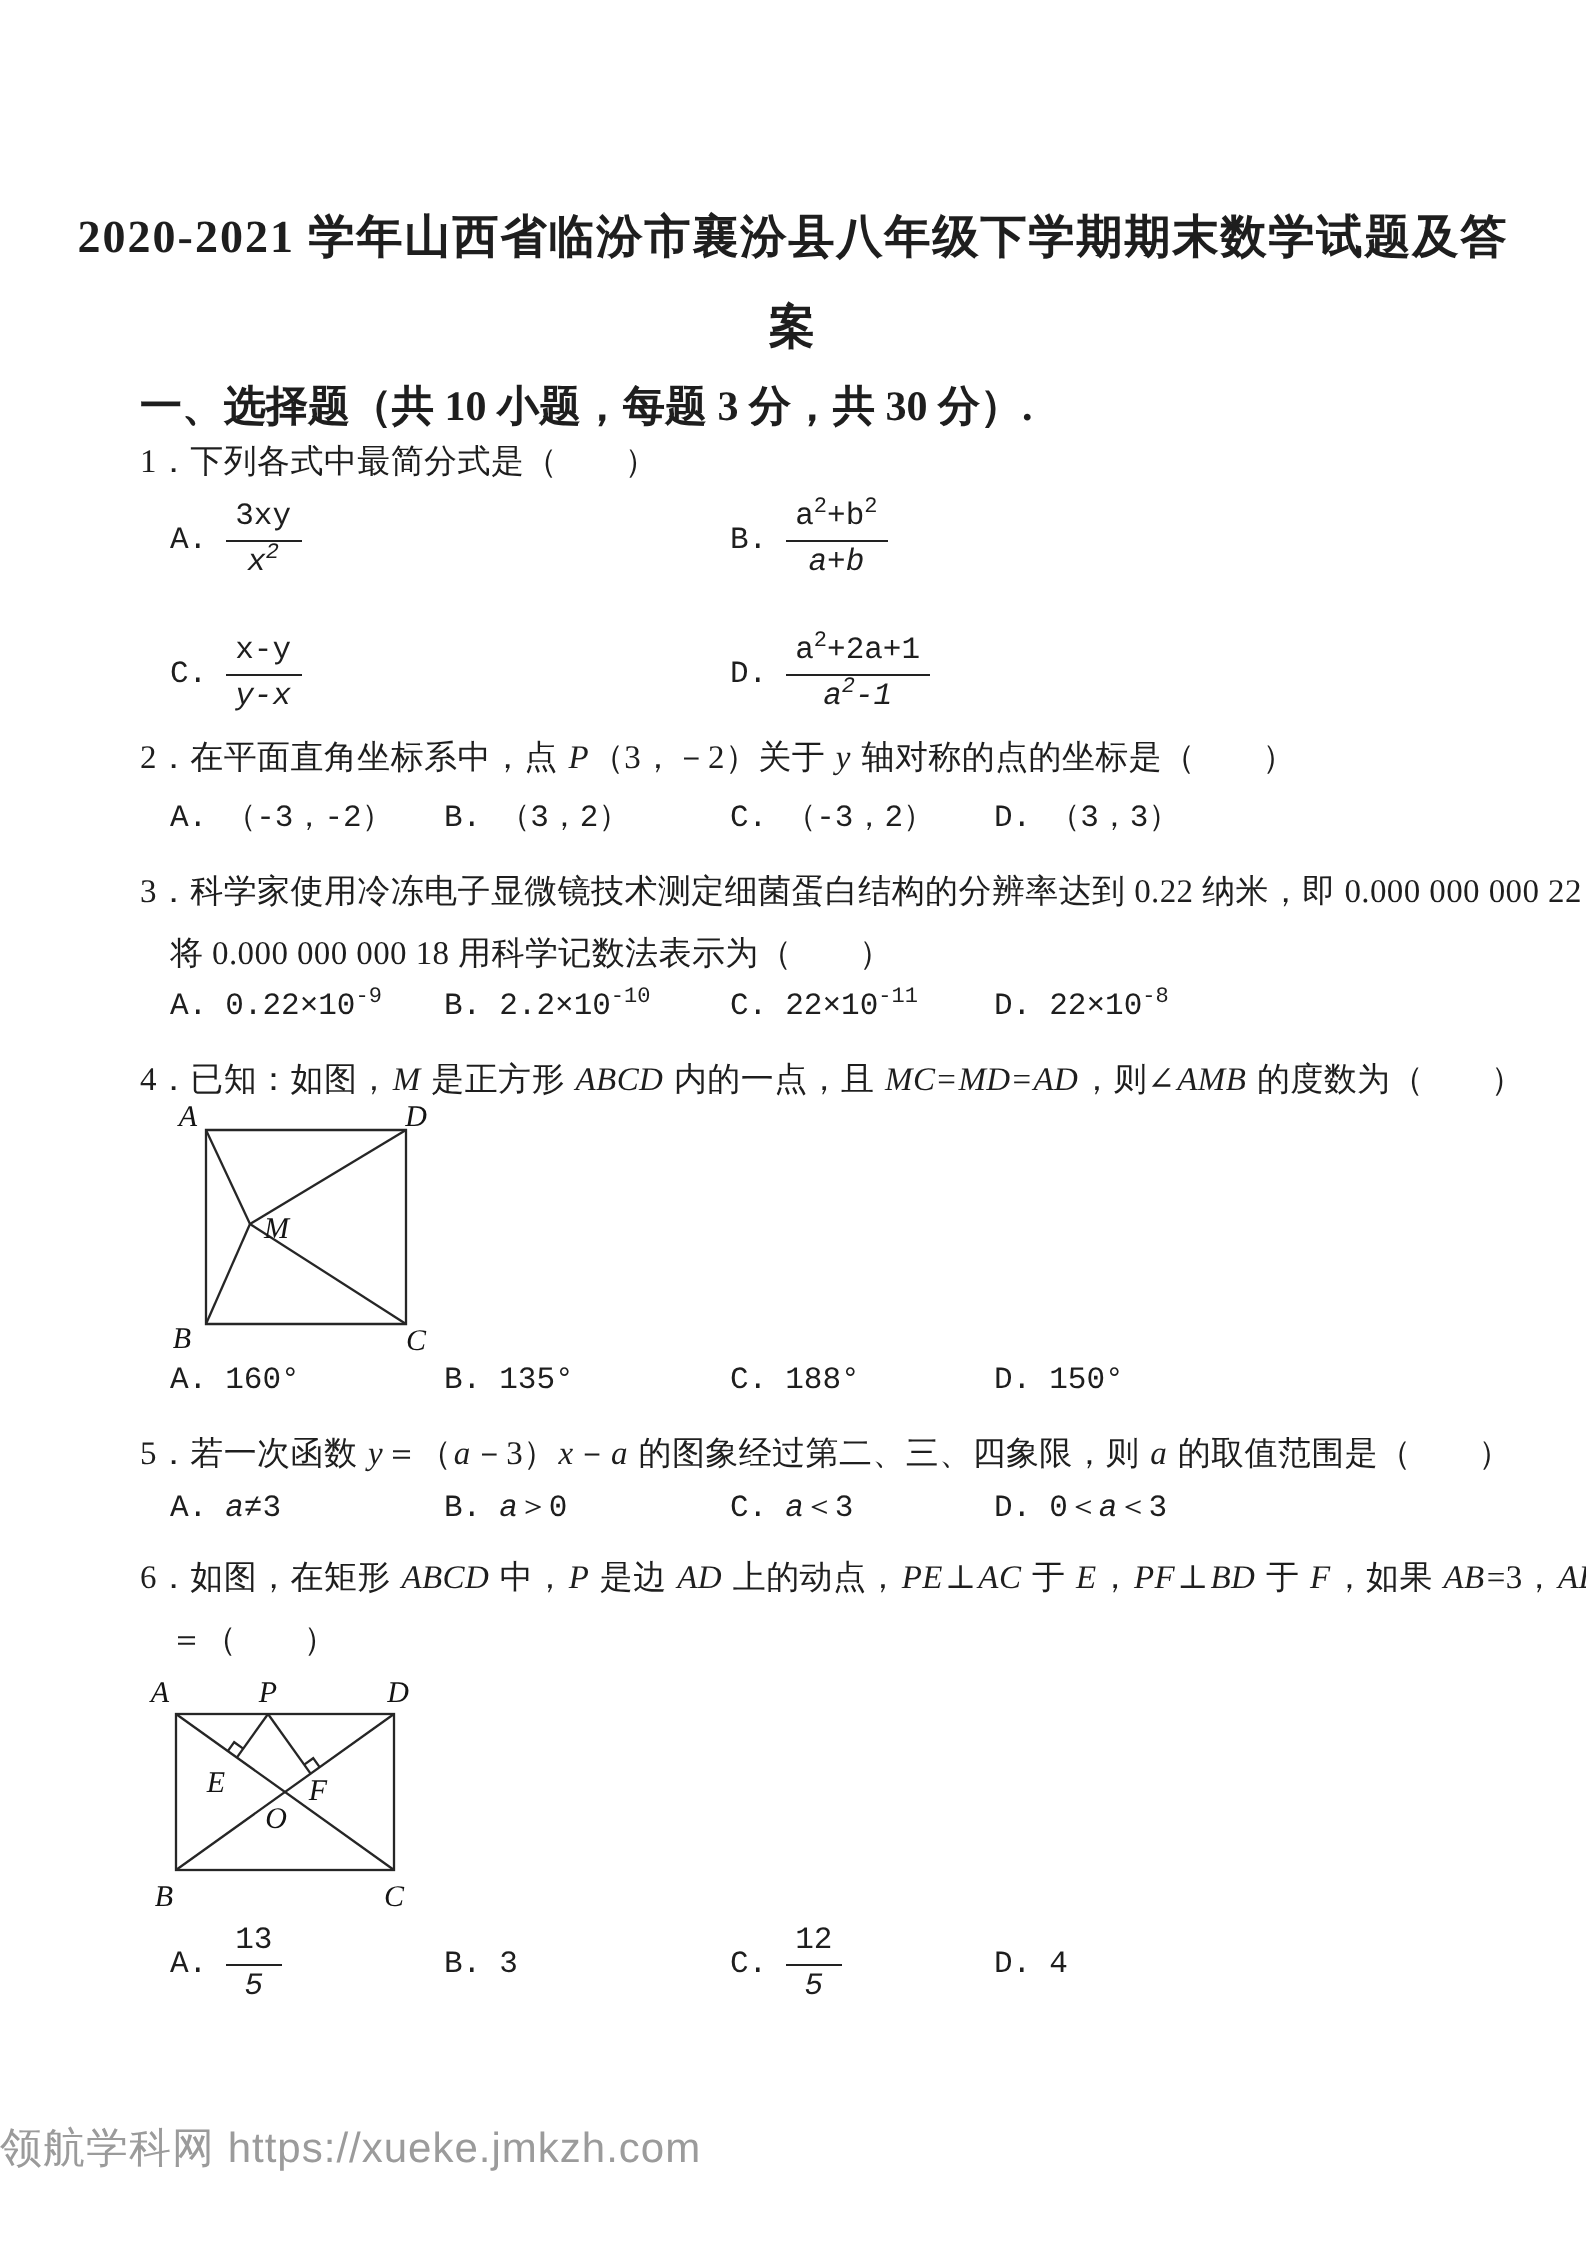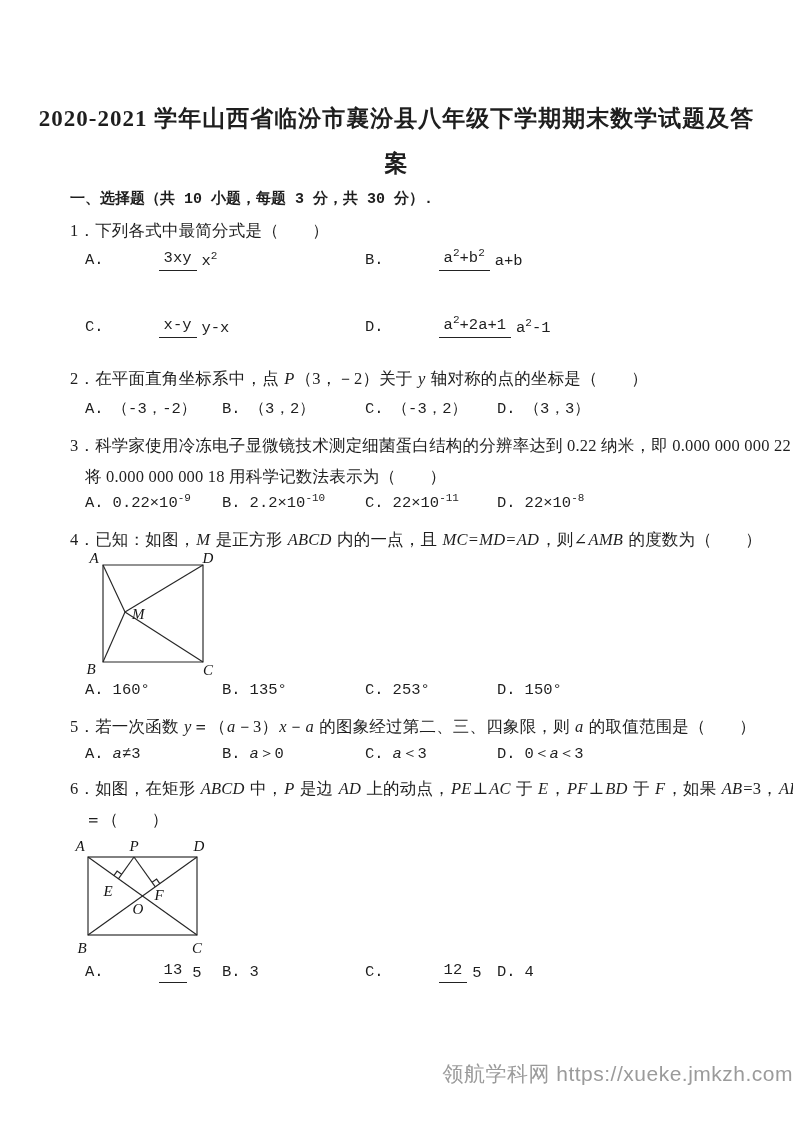--- a/index.html
+++ b/index.html
@@ -1,39 +1,39 @@
 <!DOCTYPE html>
 <html><head>
 <meta charset="utf-8">
 <style>
   html,body{margin:0;padding:0;background:#ffffff;}
   #page{position:relative;width:793px;height:1122px;background:#ffffff;overflow:hidden;
         font-family:"Liberation Serif","DejaVu Serif",serif;color:#1e1e1e;}
   .abs{position:absolute;}
   .title{left:0;width:793px;text-align:center;font-weight:bold;font-size:23px;
          line-height:45px;letter-spacing:1px;white-space:nowrap;}
-  .heading{font-weight:bold;font-size:15px;white-space:nowrap;font-family:Liberation Mono, monospace;}
+  .heading{font-weight:bold;font-size:21px;white-space:nowrap;}
   .stem{font-size:16.5px;line-height:22px;white-space:nowrap;letter-spacing:.2px;text-align:right;}
   .stem i{font-family:"Liberation Serif","DejaVu Serif",serif;font-style:italic;padding:0 1px;}
   .optrow{display:grid;grid-template-columns:137px 143px 132px auto;
           font-family:"Liberation Mono","DejaVu Sans Mono",monospace;font-size:15.5px;}
   .optrow2{display:grid;grid-template-columns:280px auto;
           font-family:"Liberation Mono","DejaVu Sans Mono",monospace;font-size:15.5px;}
   .opt{display:flex;align-items:center;gap:9px;white-space:nowrap;}
   .opt .lab{flex:0 0 auto;}
-  .frac{display:inline-flex;flex-direction:row;align-items:center;line-height:1.15;margin-left:46px;}
+  .frac{display:inline-flex;flex-direction:column;align-items:center;line-height:1.15;}
   .frac .num{padding:0 5px 2px;border-bottom:1.3px solid #222;}
-  .frac .den{padding:2px 5px 0;}
+  .frac .den{padding:2px 5px 0;font-style:italic;}
   sup{font-size:11px;line-height:0;}
   svg.fig{overflow:visible;}
   svg.fig line, svg.fig polygon, svg.fig polyline, svg.fig rect{
       stroke:#262626;stroke-width:1.15;fill:none;}
   svg.fig text{fill:#141414;font-family:"Liberation Serif","DejaVu Serif",serif;
       font-style:italic;font-size:15px;}
-  .footer{left:0;width:793px;text-align:right;color:#9b9b9b;
+  .footer{left:0;width:793px;text-align:left;color:#9b9b9b;
       font-family:"Liberation Sans","DejaVu Sans",sans-serif;font-size:21px;letter-spacing:.5px;}
 </style>
 </head>
 <body>
 
 <div id="page">
 
   <div class="abs title" style="top:96px">
     <div>2020-2021 学年山西省临汾市襄汾县八年级下学期期末数学试题及答</div>
     <div>案</div>
@@ -133,21 +133,21 @@
     <div class="opt">
       <span class="lab">A.</span>
       <span>160°</span>
     </div>
     <div class="opt">
       <span class="lab">B.</span>
       <span>135°</span>
     </div>
     <div class="opt">
       <span class="lab">C.</span>
-      <span>253°</span>
+      <span>188°</span>
     </div>
     <div class="opt">
       <span class="lab">D.</span>
       <span>150°</span>
     </div>
   </div>
 
   <div class="abs stem" style="top:716px;left:70px">5．若一次函数 <i>y</i>＝（<i>a</i>－3）<i>x</i>－<i>a</i> 的图象经过第二、三、四象限，则 <i>a</i> 的取值范围是（　　）</div>
   <div class="abs optrow" style="top:743px;left:85px">
     <div class="opt">

